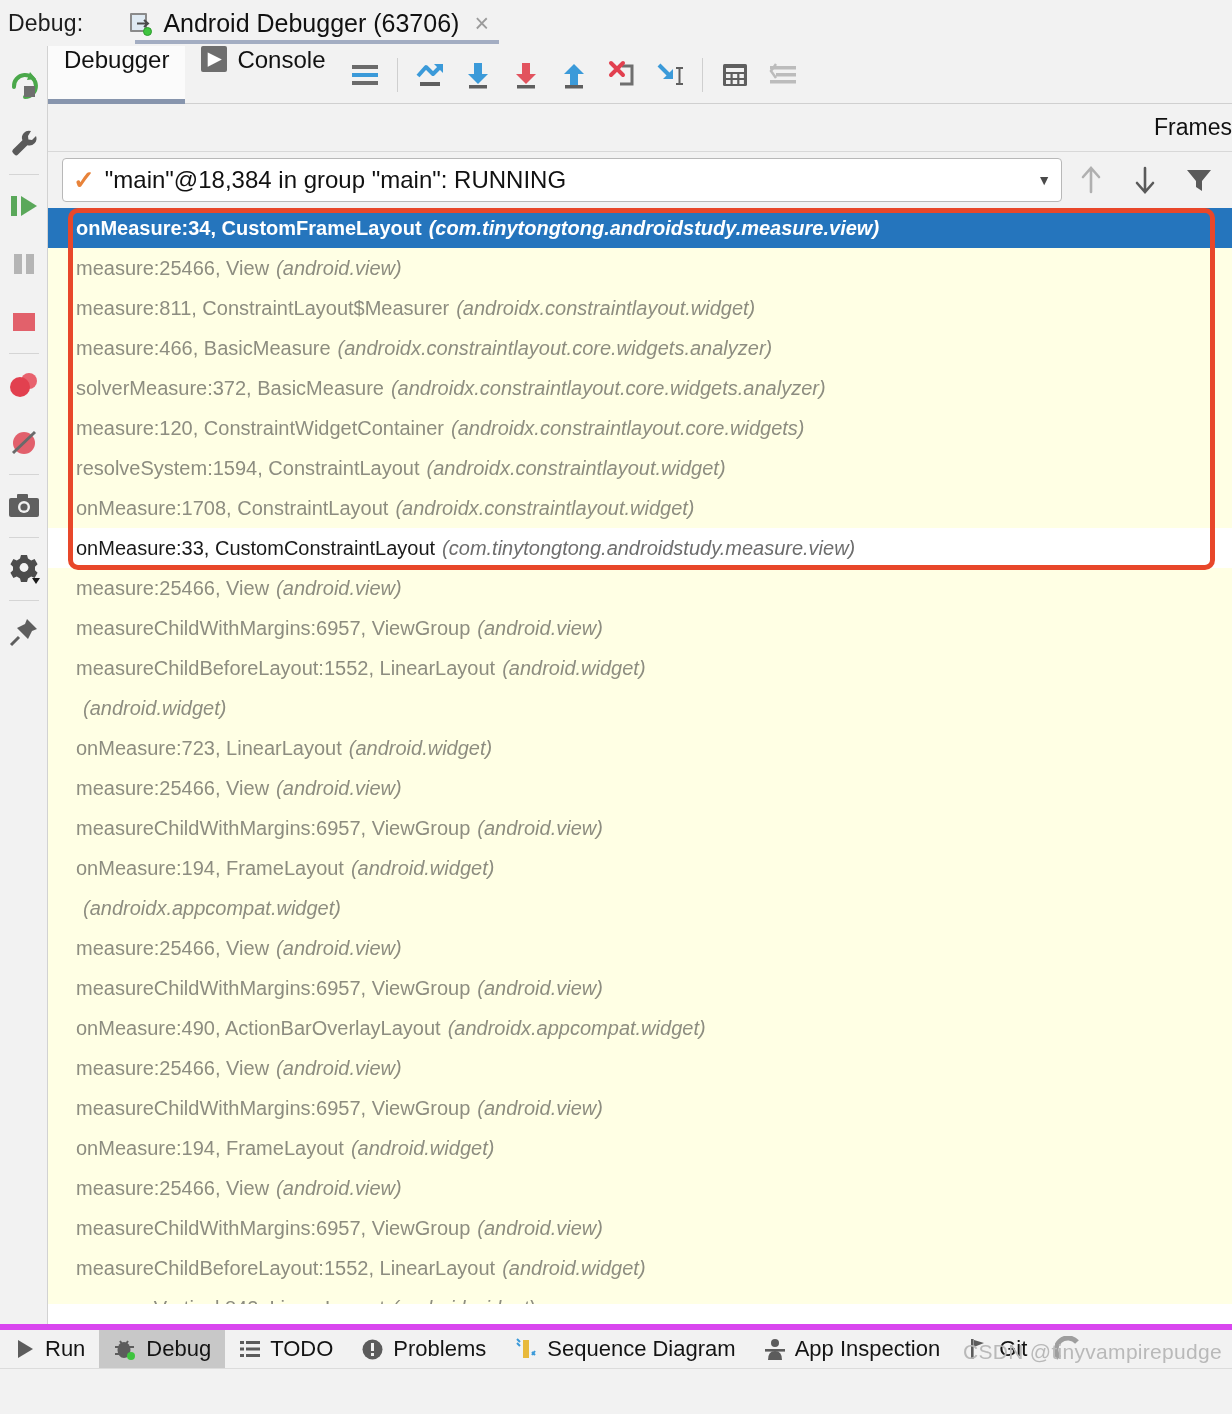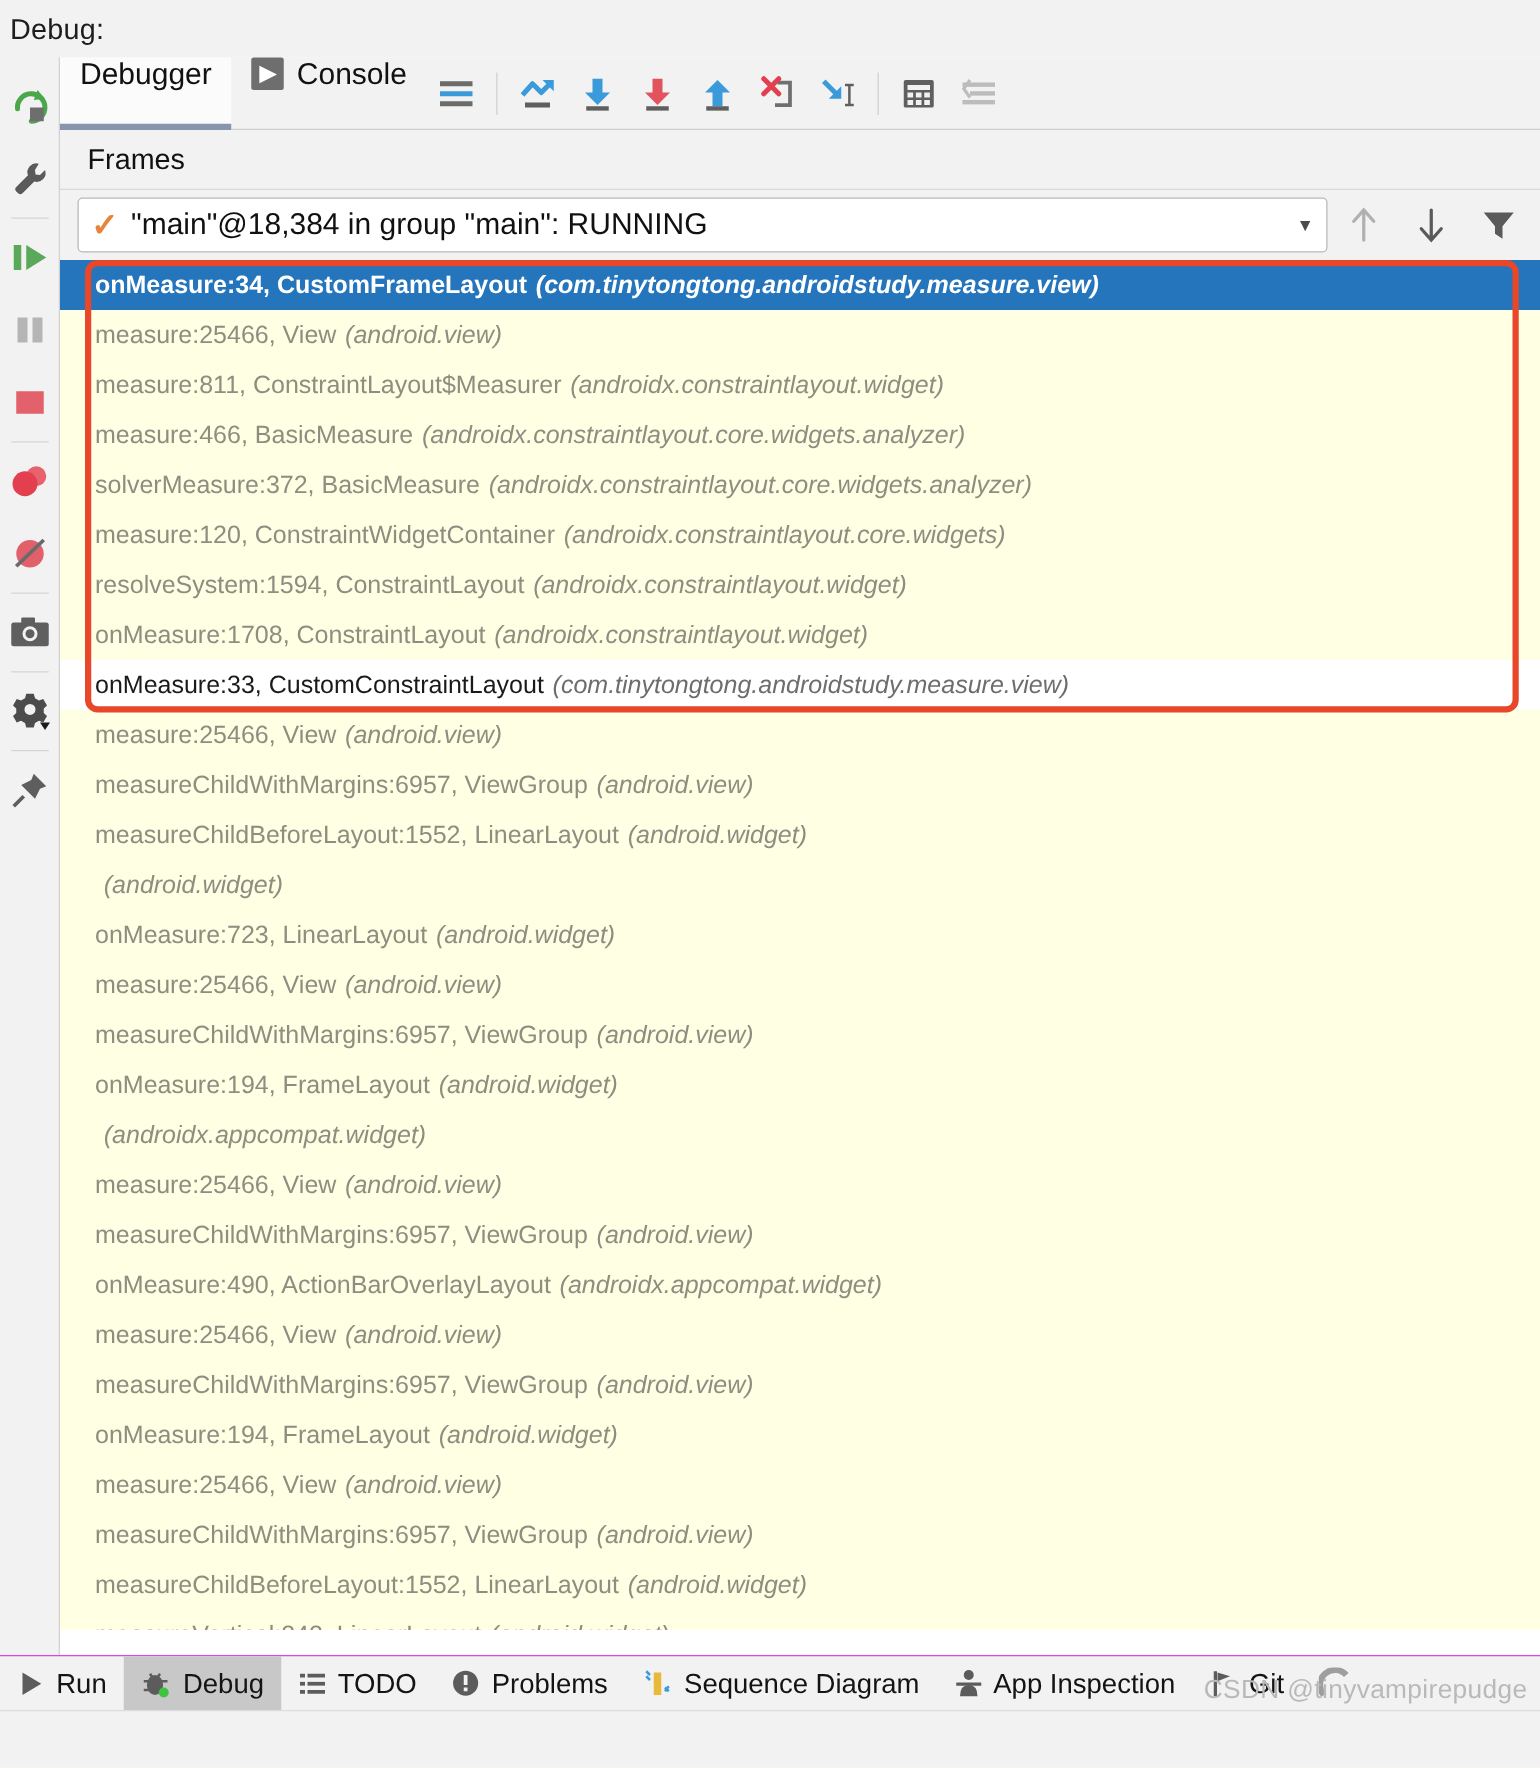--- a/index.html
+++ b/index.html
@@ -82,20 +82,21 @@
     display: flex; align-items: center; justify-content: center;
     color: #fff; font-size: 17px; font-weight: bold; flex: none;
   }
   .tb-icon { width: 48px; height: 58px; display: flex; align-items: center; justify-content: center; flex: none;}
   .tb-sep { width: 1px; height: 34px; background: #cfcfcf; margin: 0 8px; flex: none;}
 
   
   .frames-header {
     height: 48px; background: #f2f2f2; display: flex; align-items: center;
     border-bottom: 1px solid #d8d8d8;
+    justify-content: flex-end;
   }
   .frames-header .label { font-size: 23px; color: #111; margin-left: 22px; }
 
   
   .thread-row {
     height: 56px; background: #f2f2f2; display: flex; align-items: center;
     padding: 0 8px 0 14px; gap: 4px;
   }
   .thread-combo {
     flex: 1; height: 44px; background: #ffffff; border: 1px solid #b8b8b8;
@@ -136,21 +137,21 @@
 
   
   .gutter {
     position: absolute; right: 0; top: 0; width: 17px; height: 100%;
     background: #ffffe4;
   }
 
   
   .statusbar {
     position: absolute; left: 0; bottom: 18px; width: 1232px; height: 44px;
-    background: #f2f2f2; border-top: 1px solid #d946ef;
+    background: #f2f2f2; border-top: 6px solid #d946ef;
     display: flex; align-items: center; overflow: hidden;
   }
   .sb-item {
     display: flex; align-items: center; gap: 9px; height: 44px;
     padding: 0 14px; font-size: 22px; color: #141414; white-space: nowrap;
   }
   .sb-item.active { background: #c8c8c8; }
   .statusbar-bottom {
     position: absolute; left: 0; bottom: 0; width: 1232px; height: 18px;
     background: #f2f2f2; border-top: 1px solid #dcdcdc;
@@ -164,20 +165,32 @@
   }
   svg { display: block; }
 </style>
 </head>
 <body>
 
 <div id="app">
 
   <div class="titlebar">
     <div class="titlebar-label">Debug:</div>
+    <div class="session-tab">
+      <div class="tab-underline"></div>
+      <span class="session-icon">
+        <span class="sheet"></span>
+        <svg class="arrow" viewBox="0 0 15 9">
+            <path d="M0 4.5 H10 M7 1 L11 4.5 L7 8" stroke="#4a4a4a" stroke-width="2" fill="none"></path>
+          </svg>
+        <span class="dot"></span>
+      </span>
+      <span class="session-title">Android Debugger (63706)</span>
+      <span class="session-close">×</span>
+    </div>
   </div>
 
   <div class="rail">
 
     <div class="rail-btn">
       <svg width="32" height="32" viewBox="0 0 32 32">
         <path d="M6 18 A11 11 0 1 1 17 28" stroke="#4aa84a" stroke-width="4" fill="none" stroke-linecap="round"></path>
         <path d="M22 3 L28 10 L19 11 Z" fill="#4aa84a"></path>
         <rect x="16" y="17" width="11" height="11" fill="#6e6e6e"></rect>
       </svg>

